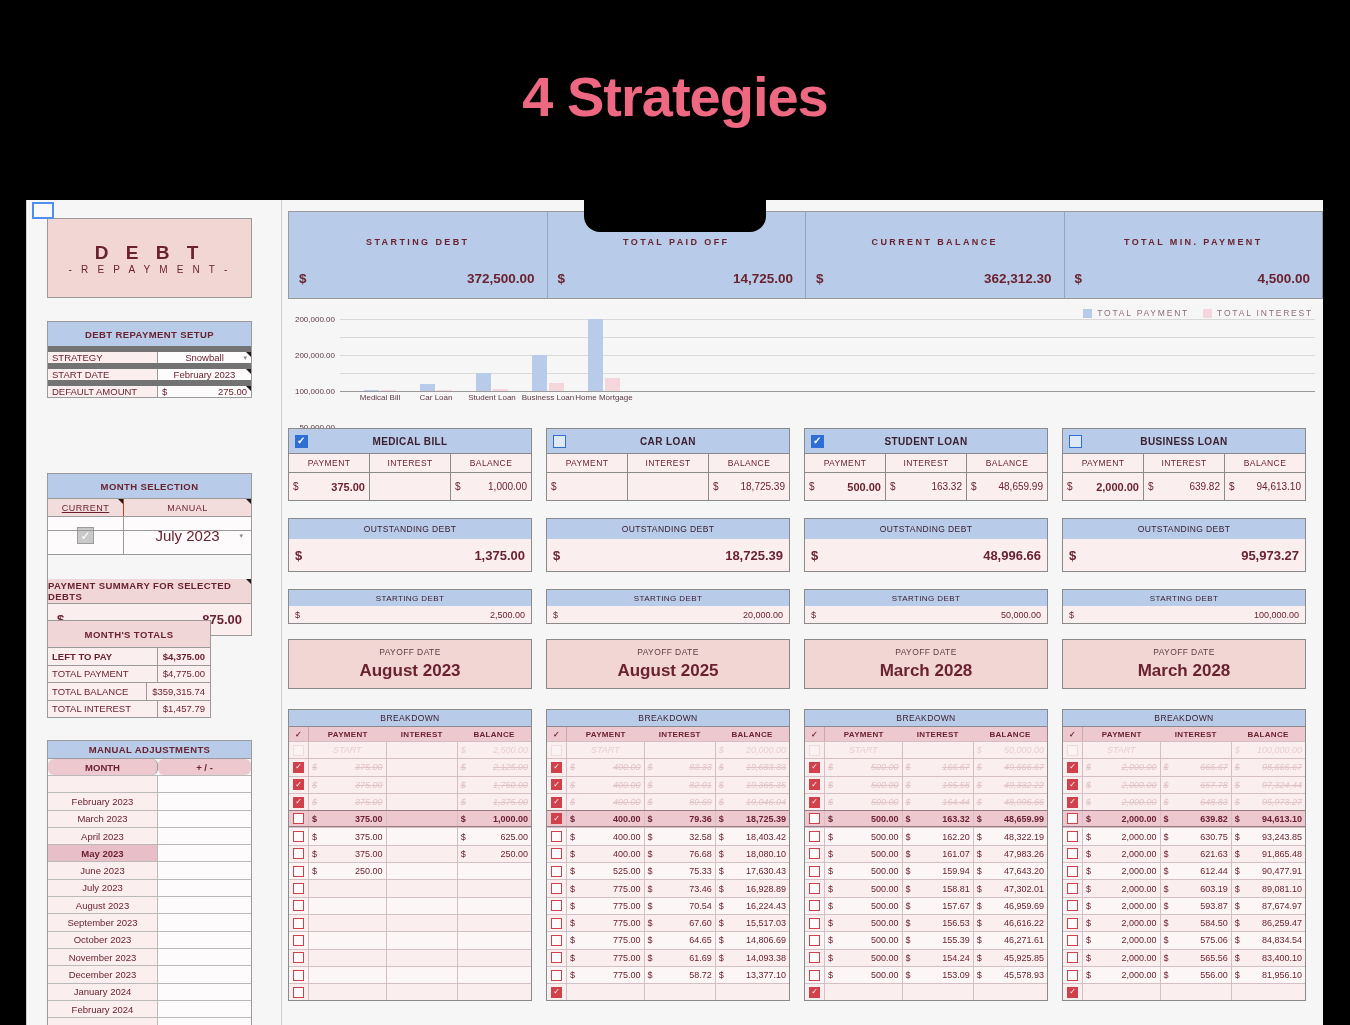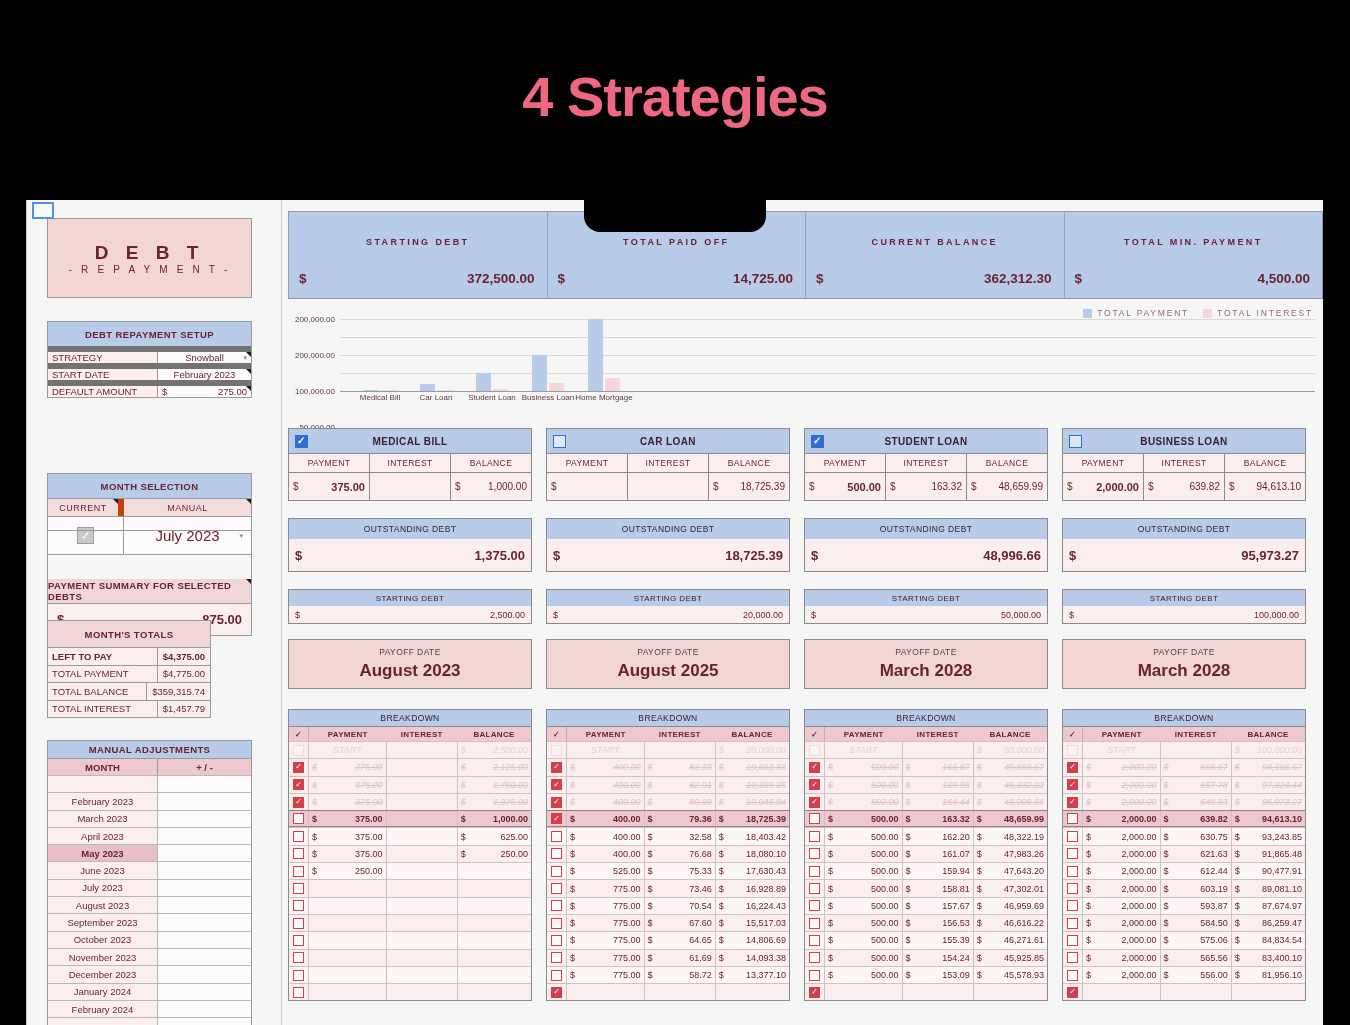--- a/index.html
+++ b/index.html
@@ -79,21 +79,21 @@
     position: absolute; right: 0; top: 0; width: 0; height: 0;
     border-top: 5px solid #1b1b1b; border-left: 5px solid transparent;
   }
 
   
   .ms-sub { display: flex; height: 18px; border-top: 1px solid #9a9a9a; }
   .ms-sub > div {
     flex: 1; background: #f3dcdc; display: flex; align-items: center; justify-content: center;
     font-size: 9px; color: #6b2230; letter-spacing: .5px; position: relative;
   }
-  .ms-sub > div:first-child { border-right: 6px solid #c2410c; max-width: 76px; }
+  .ms-sub > div:first-child { border-right: 1px solid #c2410c; max-width: 76px; text-decoration: underline; }
   .ms-body { display: flex; height: 38px; border-top: 1px solid #9a9a9a; background: #fdfbfb; }
   .ms-body > div { display: flex; align-items: center; justify-content: center; position: relative; }
   .ms-body > div:first-child { max-width: 76px; flex: 1; border-right: 1px solid #9a9a9a; }
   .ms-body > div:last-child { flex: 1; font-size: 15px; color: #6b2230; }
   .chk-gray {
     width: 17px; height: 17px; background: #c9c9c9; border: 1px solid #9b9b9b;
     display: flex; align-items: center; justify-content: center;
     color: #fff; font-size: 12px; line-height: 1;
   }
 
@@ -113,21 +113,21 @@
   .mt-row .v {
     flex: 1; background: #fbeeee; display: flex; align-items: center;
     justify-content: space-between; padding: 0 5px; font-size: 9.5px; color: #6b2230;
   }
   .mt-row.first .k, .mt-row.first .v { font-weight: 700; }
 
   
   .ma-head { display: flex; height: 17px; border-top: 1px solid #9a9a9a; }
   .ma-head > div {
     display: flex; align-items: center; justify-content: center;
-    background: #edc9cf; font-size: 9.5px; font-weight: 700; color: #6b2230;
+    background: #edc9cf; font-size: 9.5px; font-weight: 700; color: #6b2230; border-radius: 6px;
   }
   .ma-head > div:first-child { width: 110px; border-right: 1px solid #9a9a9a; }
   .ma-head > div:last-child { flex: 1; }
   .ma-row { display: flex; height: 17.3px; border-top: 1px solid #b9b9b9; }
   .ma-row .m {
     width: 110px; border-right: 1px solid #b9b9b9; background: #fbeeee;
     display: flex; align-items: center; justify-content: center;
     font-size: 9.5px; color: #6b2230;
   }
   .ma-row .p { flex: 1; background: #fdfbfb; }

